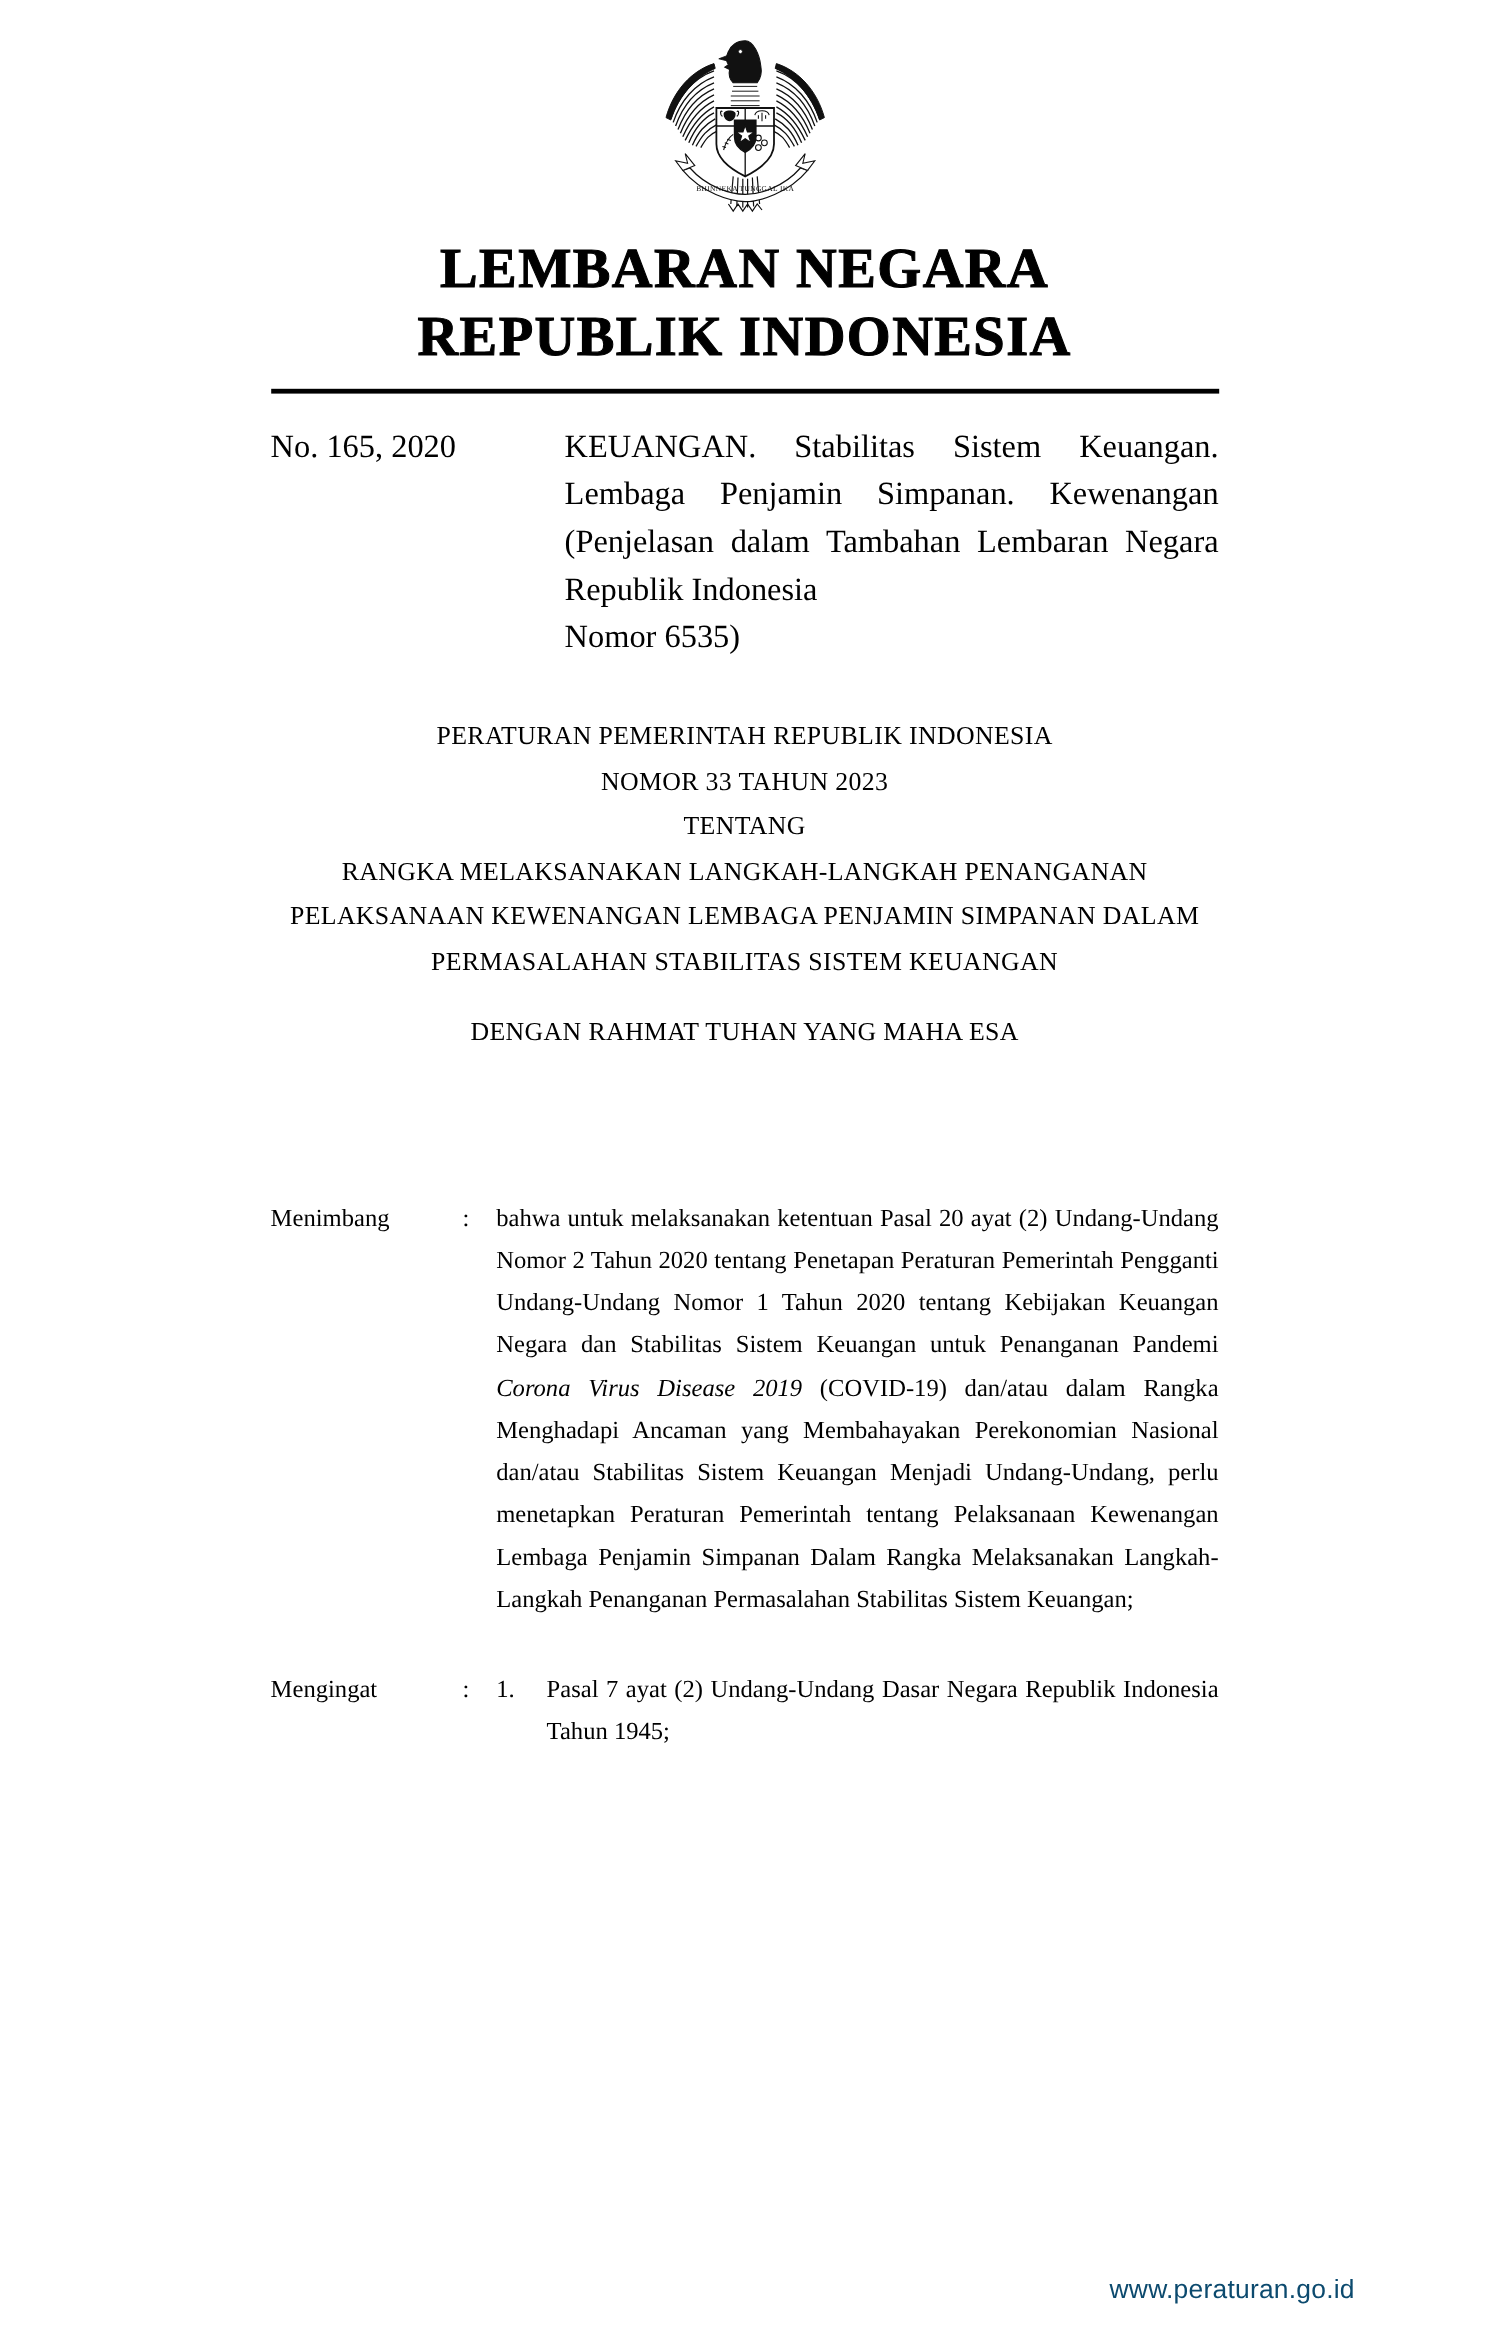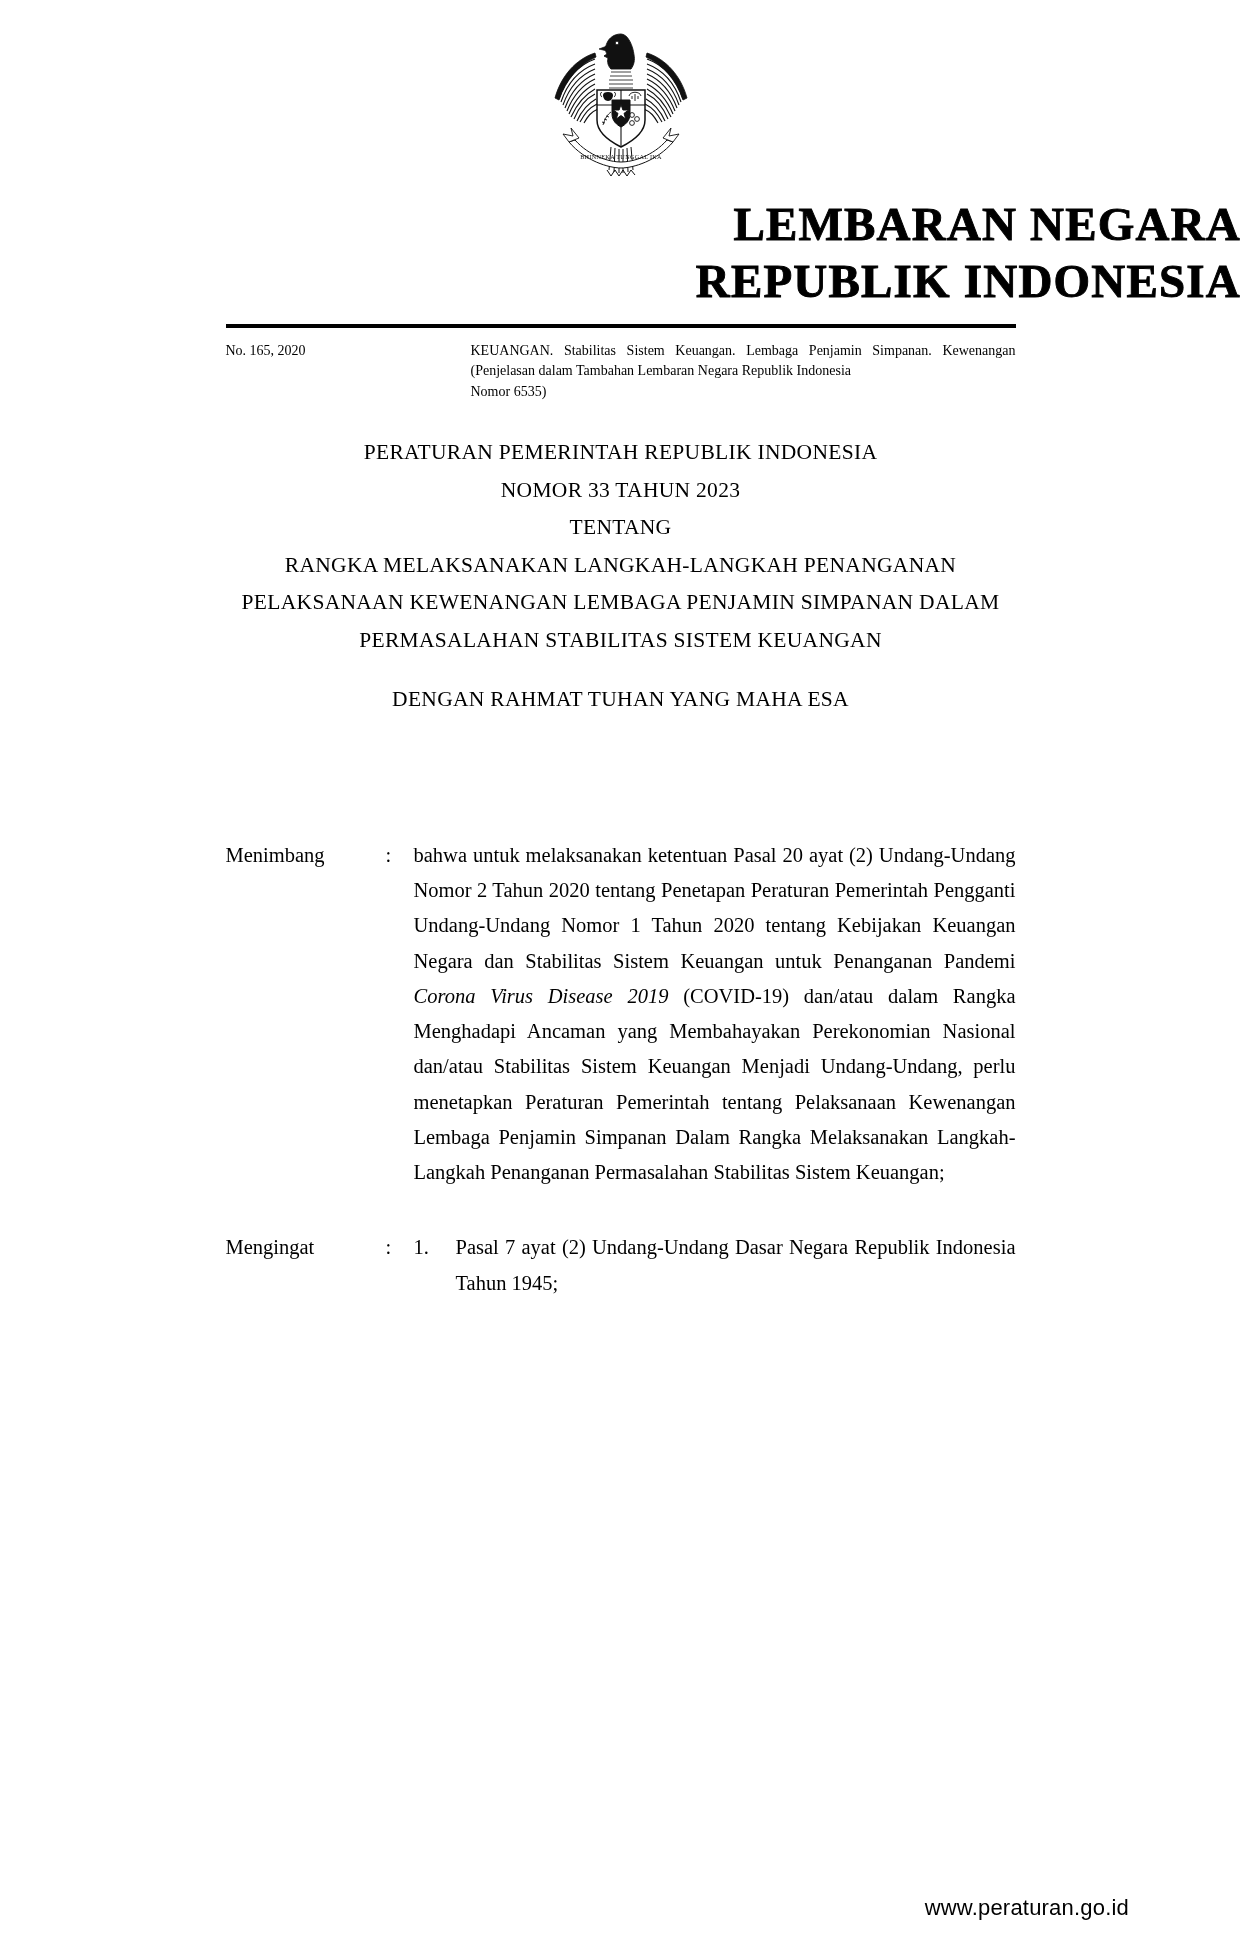--- a/index.html
+++ b/index.html
@@ -45,37 +45,37 @@
   .masthead {
     text-align: center;
     font-family: "Liberation Serif", "DejaVu Serif", serif;
     font-weight: bold;
     font-size: 47px;
     letter-spacing: 1.2px;
     line-height: 1.22;
     margin-top: 16px;
     -webkit-text-stroke: 0.9px #000;
   }
-  .masthead .line { display: block; text-align: right; }
+  .masthead .line { display: block; }
 
   .rule {
     width: 790px;
     margin: 13px auto 0 auto;
     border-top: 4px solid #000;
     height: 0;
   }
 
   
   .header-row {
     width: 790px;
-    margin: 0 auto;
+    margin: 12px auto;
     padding-top: 13px;
     display: flex;
     align-items: flex-start;
-    font-size: 14px;
+    font-size: 27px;
     line-height: 1.47;
   }
   .header-no {
     width: 245px;
     flex: 0 0 245px;
     text-align: left;
     white-space: nowrap;
   }
   .header-subject {
     flex: 1 1 auto;
@@ -156,21 +156,21 @@
   
   .footer {
     position: absolute;
     left: 0;
     bottom: 28px;
     width: 1241px;
     text-align: right;
     padding-right: 112px;
     font-family: "Liberation Sans", "DejaVu Sans", sans-serif;
     font-size: 22px;
-    color: #000000;
+    color: #0c4a6e;
     letter-spacing: 0.2px;
   }
 </style>
 </head>
 <body>
 
 <div class="page">
 
   <div class="emblem-wrap">
     <svg class="emblem" viewBox="0 0 176 160" aria-hidden="true">

